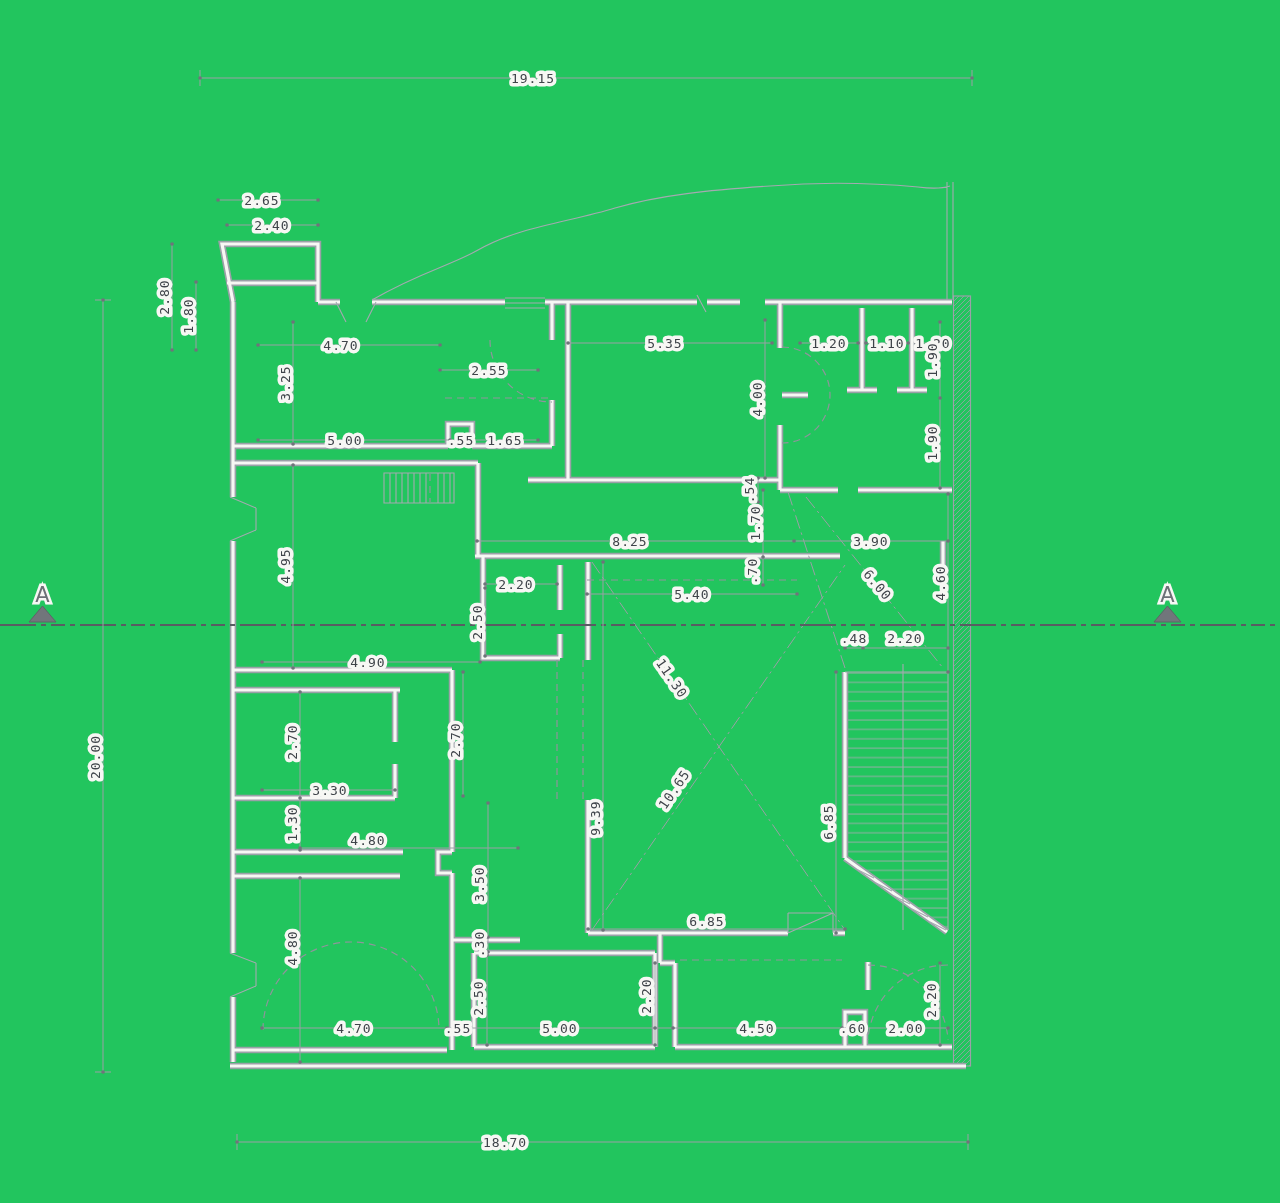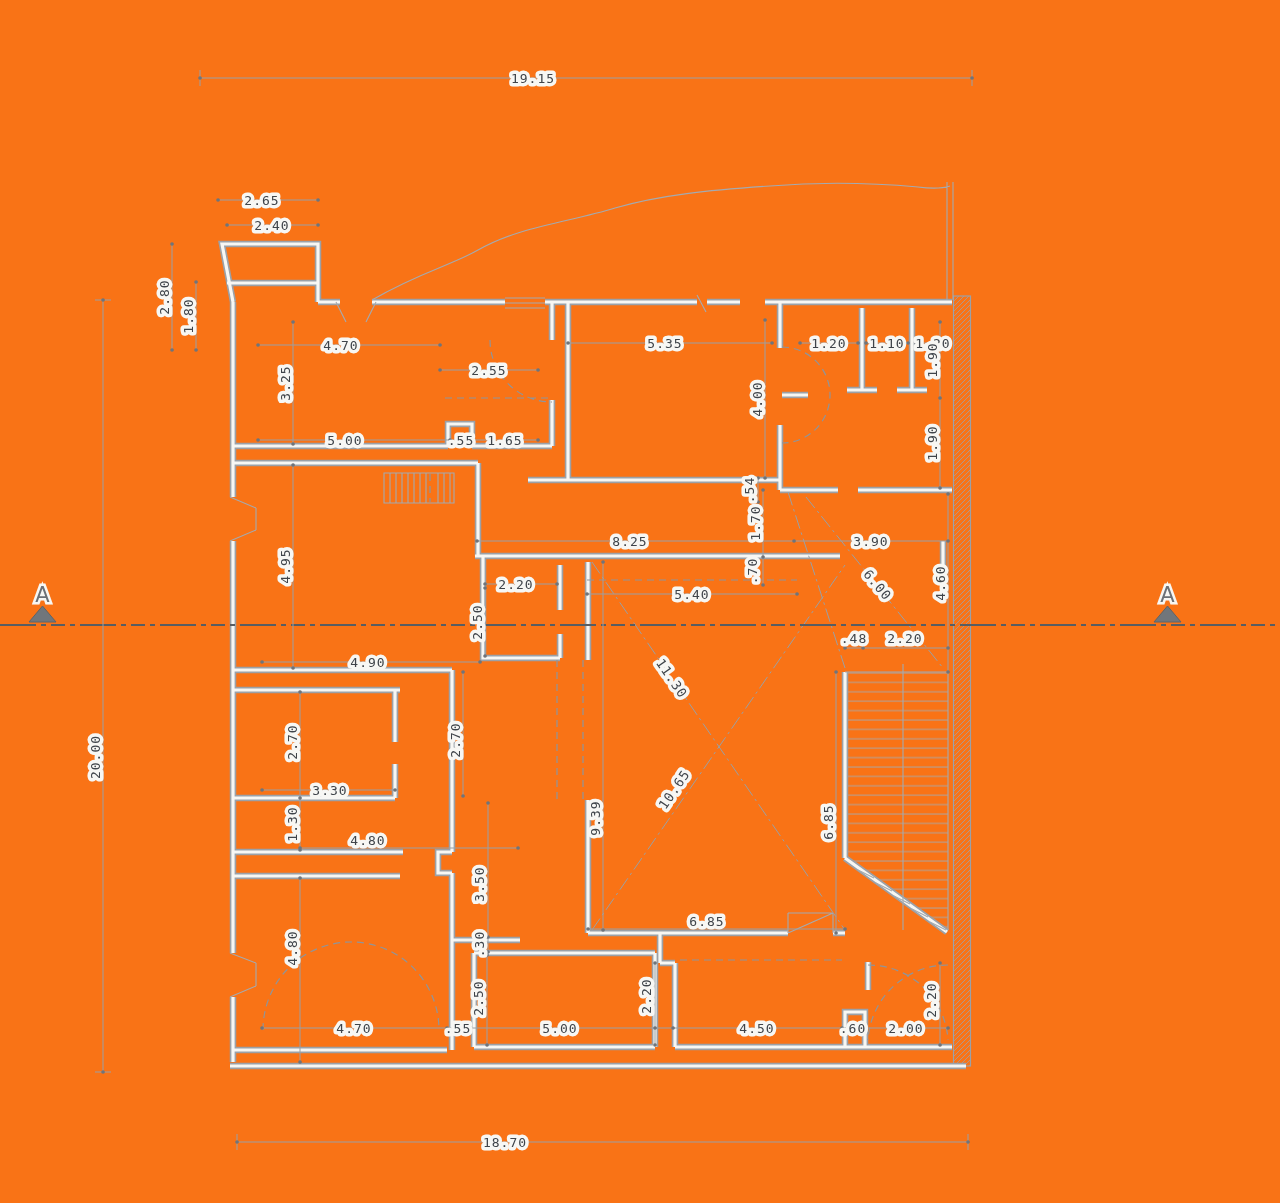--- a/index.html
+++ b/index.html
@@ -1,16 +1,16 @@
 <!DOCTYPE html>
 <html><head>
 <meta charset="utf-8">
 <style>
   html,body{margin:0;padding:0;background:#f7f7f4;}
-  .stage{position:relative;width:1280px;height:1203px;background:#f97316;overflow:hidden;
+  .stage{position:relative;width:1280px;height:1203px;background:#22c55e;overflow:hidden;
          font-family:"DejaVu Sans Mono", monospace;}
   svg{position:absolute;left:0;top:0;}
   
   .wo{fill:none;stroke:#9ba1a8;stroke-width:6.5;stroke-linecap:butt;stroke-linejoin:miter;}
   .wi{fill:none;stroke:#f7f7f4;stroke-width:3.2;stroke-linecap:butt;stroke-linejoin:miter;}
   .thin{fill:none;stroke:#a4aab0;stroke-width:1.1;}
   .dash{fill:none;stroke:#8f959b;stroke-width:1.2;stroke-dasharray:7 5;}
   .dashdot{fill:none;stroke:#9aa0a5;stroke-width:1;stroke-dasharray:14 4 2.5 4;}
   .section{fill:none;stroke:#585d62;stroke-width:2.2;stroke-dasharray:36 5 5 5 14 5 5 5;}
   .dim{fill:none;stroke:#9aa0a5;stroke-width:1;}

